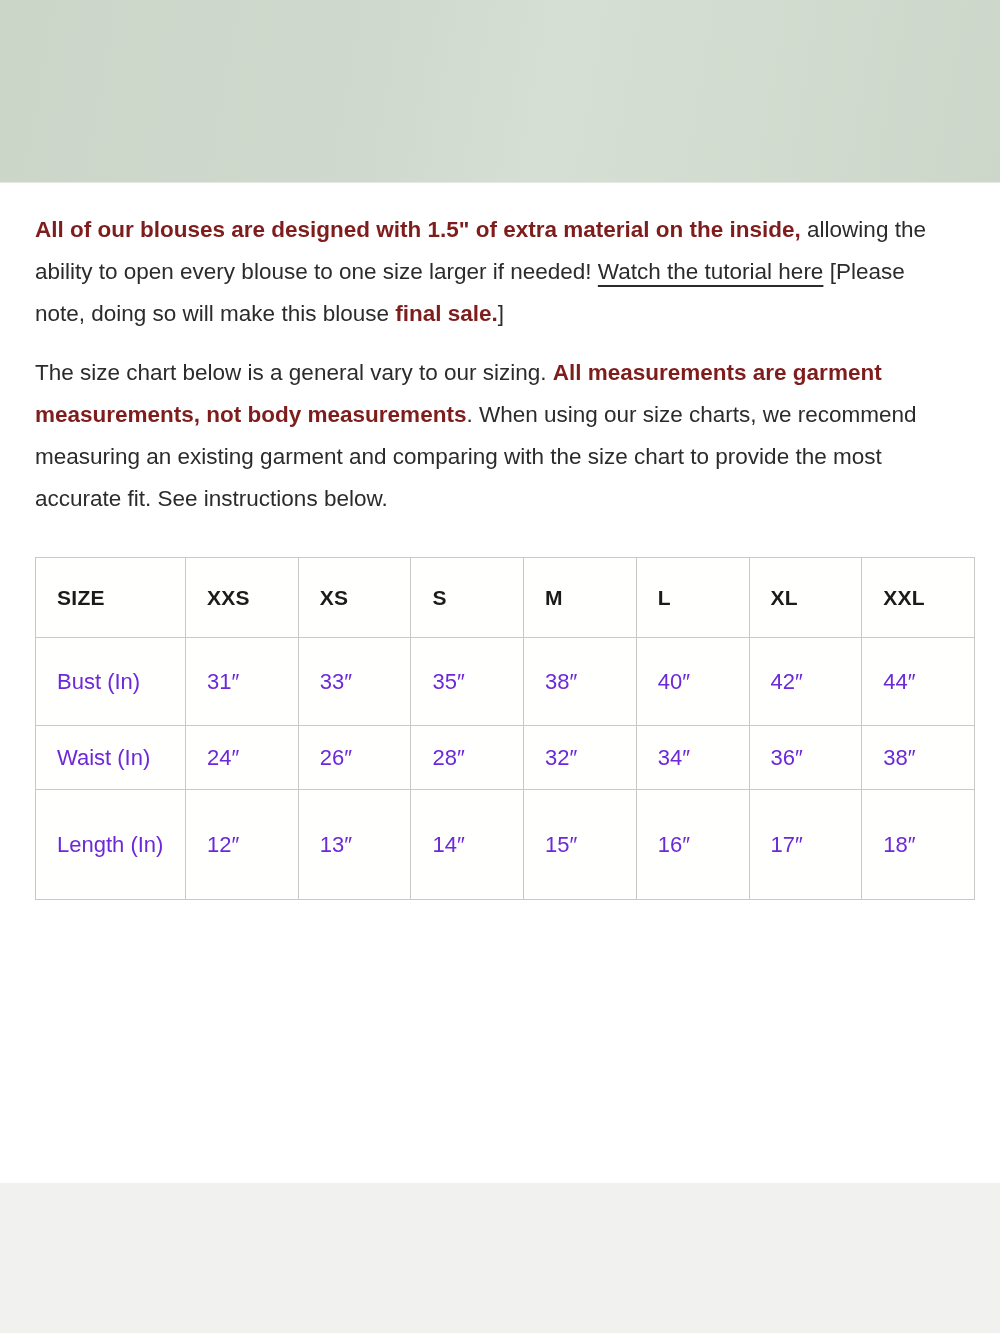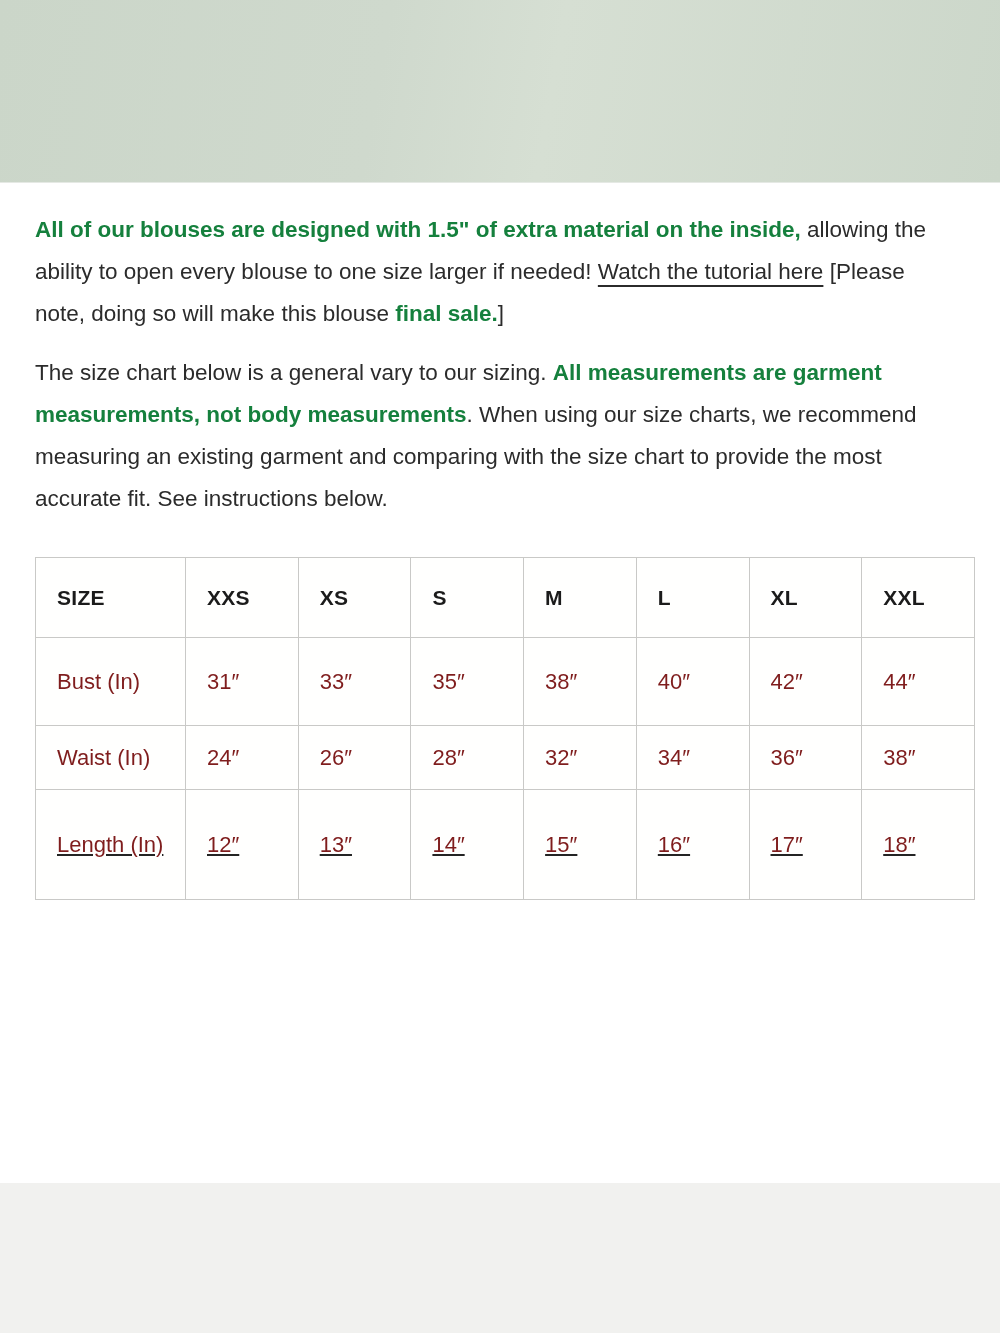--- a/index.html
+++ b/index.html
@@ -38,21 +38,21 @@
     color: #1b1b1b;
   }
   .chevron { display: inline-flex; align-items: center; padding-right: 4px; }
   .paras { padding-right: 16px; }
   .para {
     font-size: 22.5px;
     line-height: 42px;
     color: #2b2b2b;
     margin-bottom: 17px;
   }
-  .para .bold { font-weight: 700; color: #15803d; }
+  .para .bold { font-weight: 700; color: #7f1d1d; }
   .para .link {
     color: #2b2b2b;
     text-decoration: underline;
     text-underline-offset: 6px;
     text-decoration-thickness: 1.5px;
   }
   table.size-chart {
     margin-top: 37px;
     width: 940px;
     border-collapse: collapse;
@@ -67,27 +67,27 @@
     background: #fffffe;
   }
   .size-chart th {
     font-size: 21px;
     font-weight: 700;
     color: #1b1b1b;
     letter-spacing: 0.3px;
   }
   .size-chart td {
     font-size: 22px;
-    color: #7f1d1d;
+    color: #6d28d9;
   }
   .size-chart th:first-child, .size-chart td:first-child { width: 150px; }
   .size-chart thead tr { height: 80px; }
   .size-chart tbody tr:nth-child(1) { height: 88px; }
   .size-chart tbody tr:nth-child(2) { height: 64px; }
-  .size-chart tbody tr:nth-child(3) { height: 110px; text-decoration: underline; }
+  .size-chart tbody tr:nth-child(3) { height: 110px; }
   .size-chart td.row-label { line-height: 27px; }
   .footer-band {
     margin-top: auto;
     height: 150px; width: 100%;
     background: #f1f1ef;
     flex: 0 0 auto;
   }
 </style>
 </head>
 <body>

